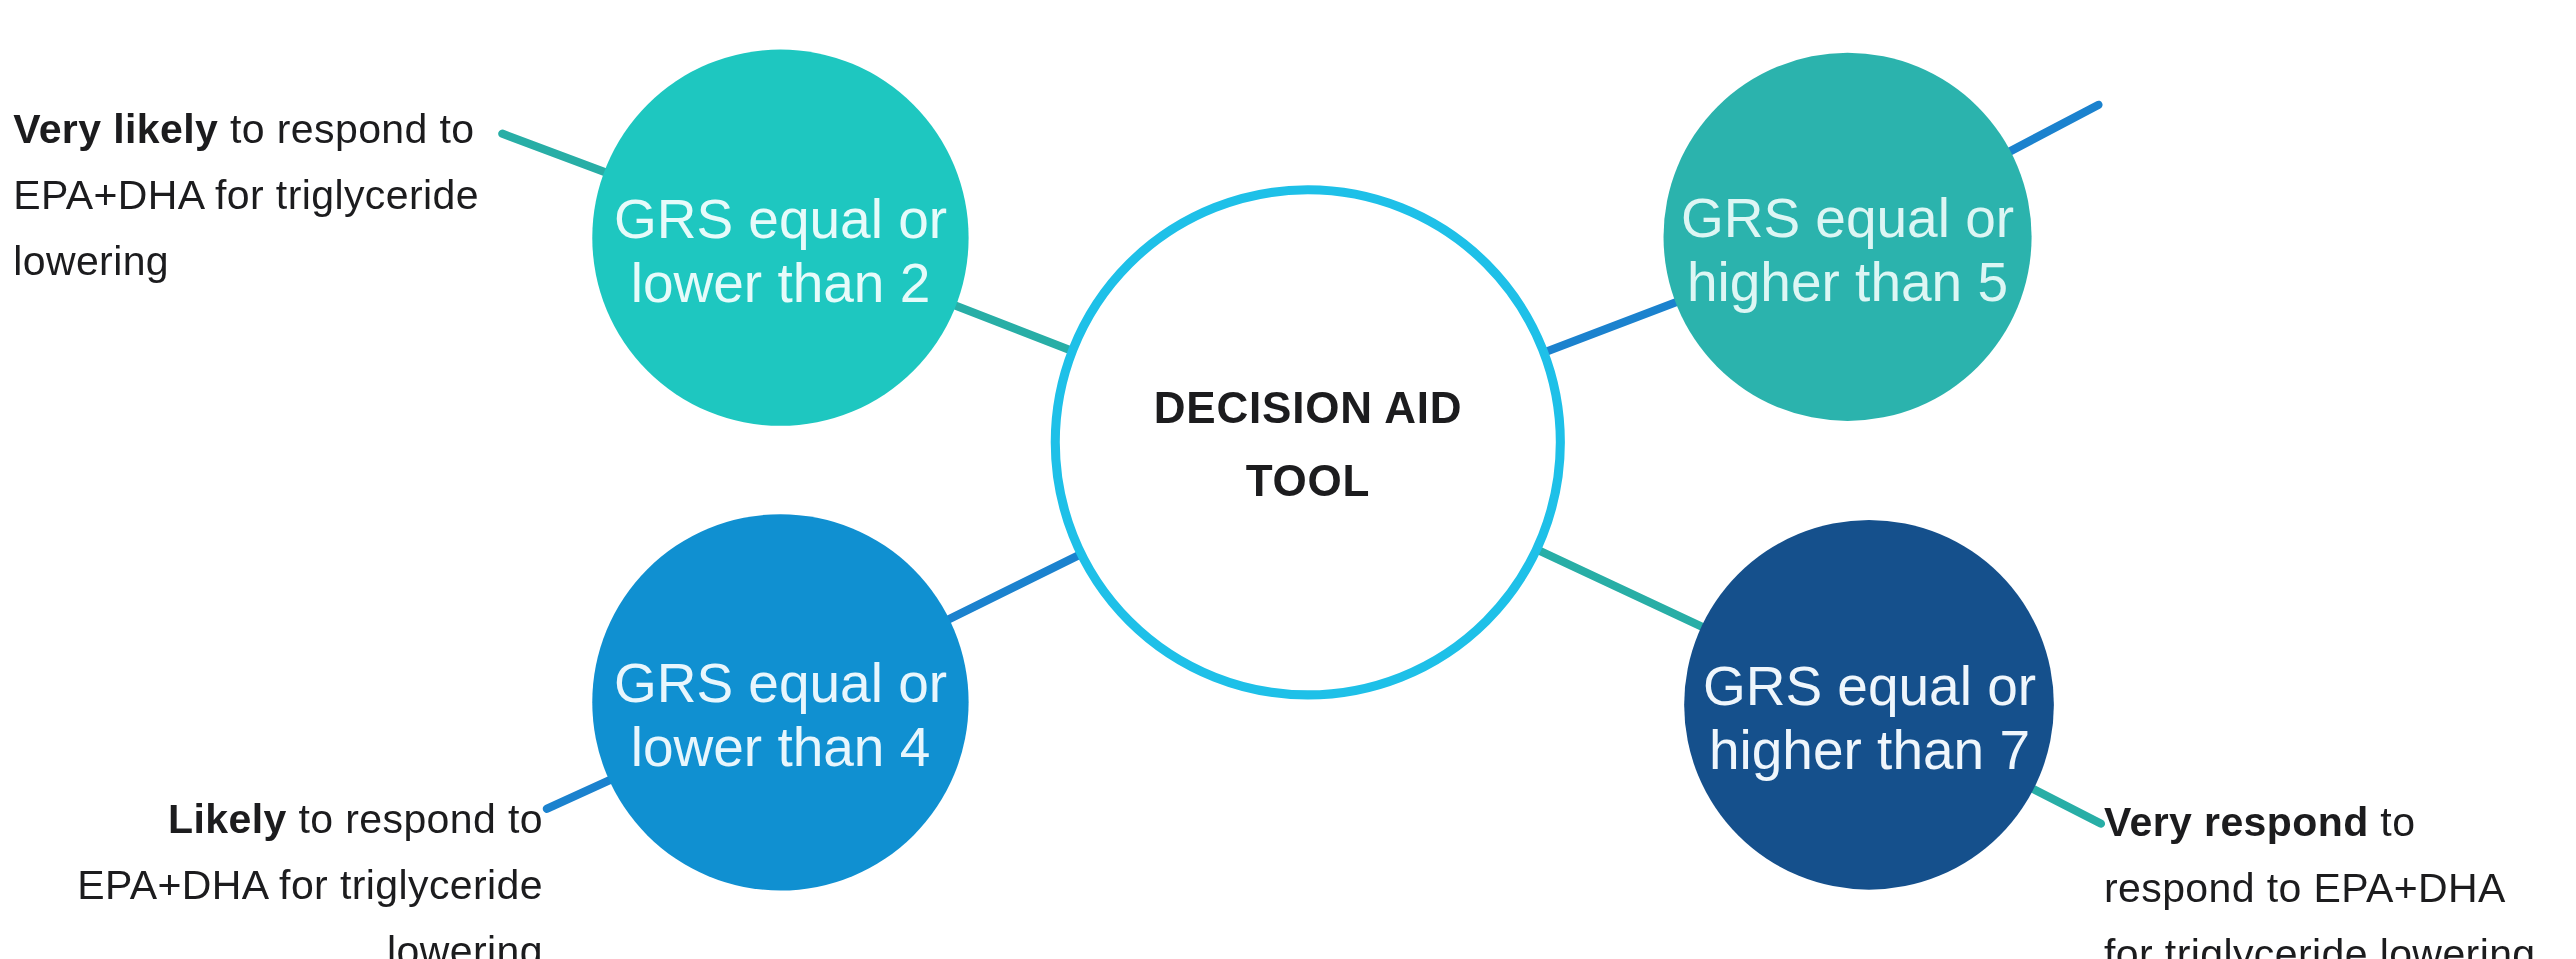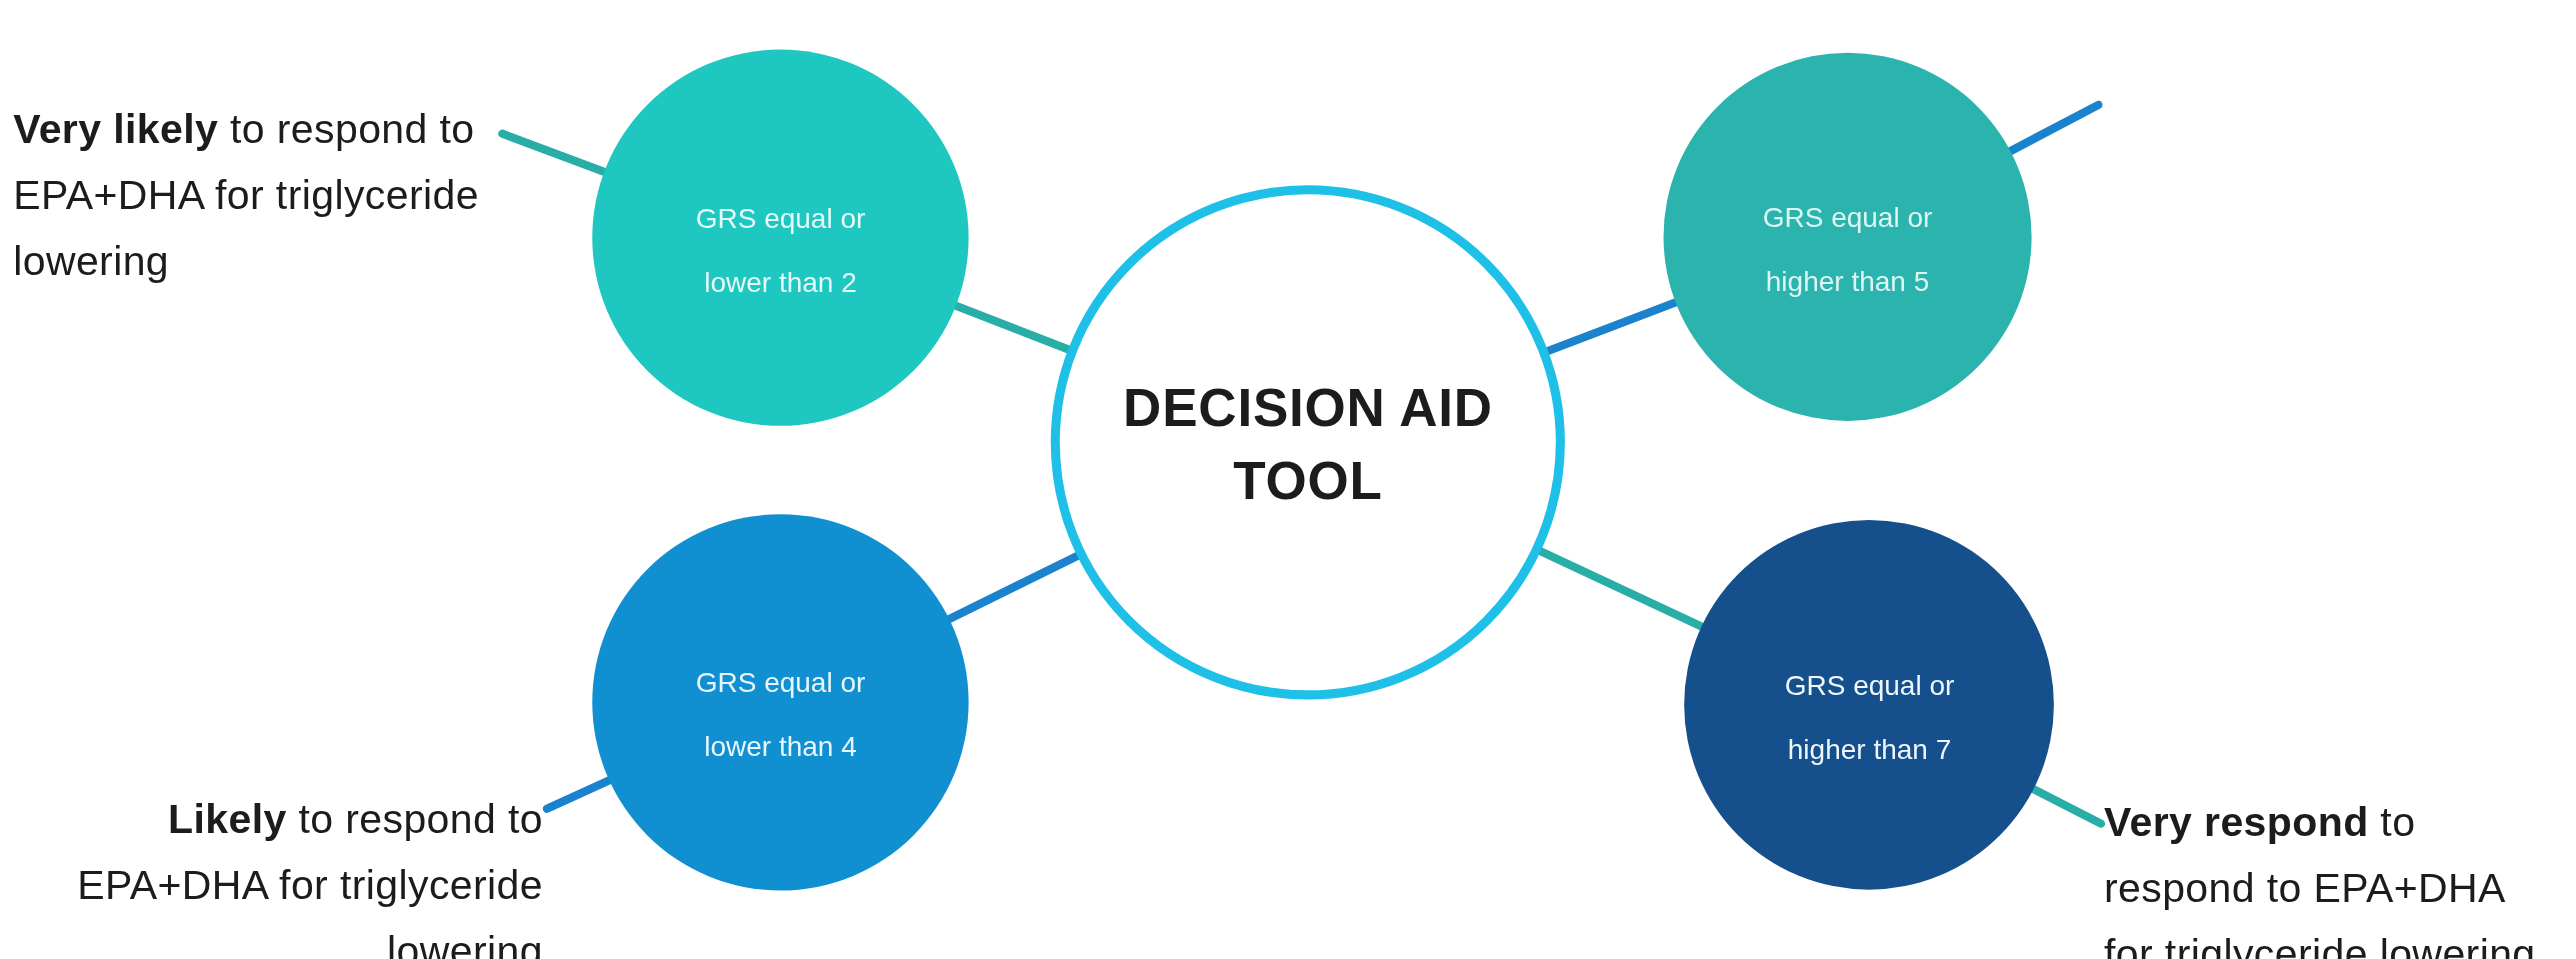--- a/index.html
+++ b/index.html
@@ -35,37 +35,37 @@
   .ann .b {
     font-weight: 700;
   }
   .ann-top-left    { left: 13.2px;   top: 30px;  width: 489px; text-align: left; }
   .ann-top-right   { left: 2092px; top: 3.3px;   width: 484px; text-align: left; }
   .ann-bottom-left { left: 54px;   top: 720px; width: 489px; text-align: right; }
   .ann-bottom-right{ left: 2104px; top: 723px; width: 472px; text-align: left; }
   .circle-label {
     position: absolute;
     width: 413px;
-    font-size: 28px;
+    font-size: 55px;
     line-height: 64px;
     text-align: center;
     white-space: pre-line;
     color: #eefcfb;
   }
   .cl-top-left     { left: 574px;  top: 187px; }
   .cl-top-right    { left: 1641px; top: 186px; }
   .cl-bottom-left  { left: 574px;  top: 651px; }
   .cl-bottom-right { left: 1663px; top: 654px; }
   .center-label {
     position: absolute;
     left: 1019px;
     top: 371px;
     width: 578px;
     text-align: center;
-    font-size: 53px;
+    font-size: 44px;
     line-height: 73px;
     font-weight: 700;
     letter-spacing: 0.8px;
     white-space: pre-line;
     color: #1c1c1e;
   }
 </style>
 </head>
 <body>
 

